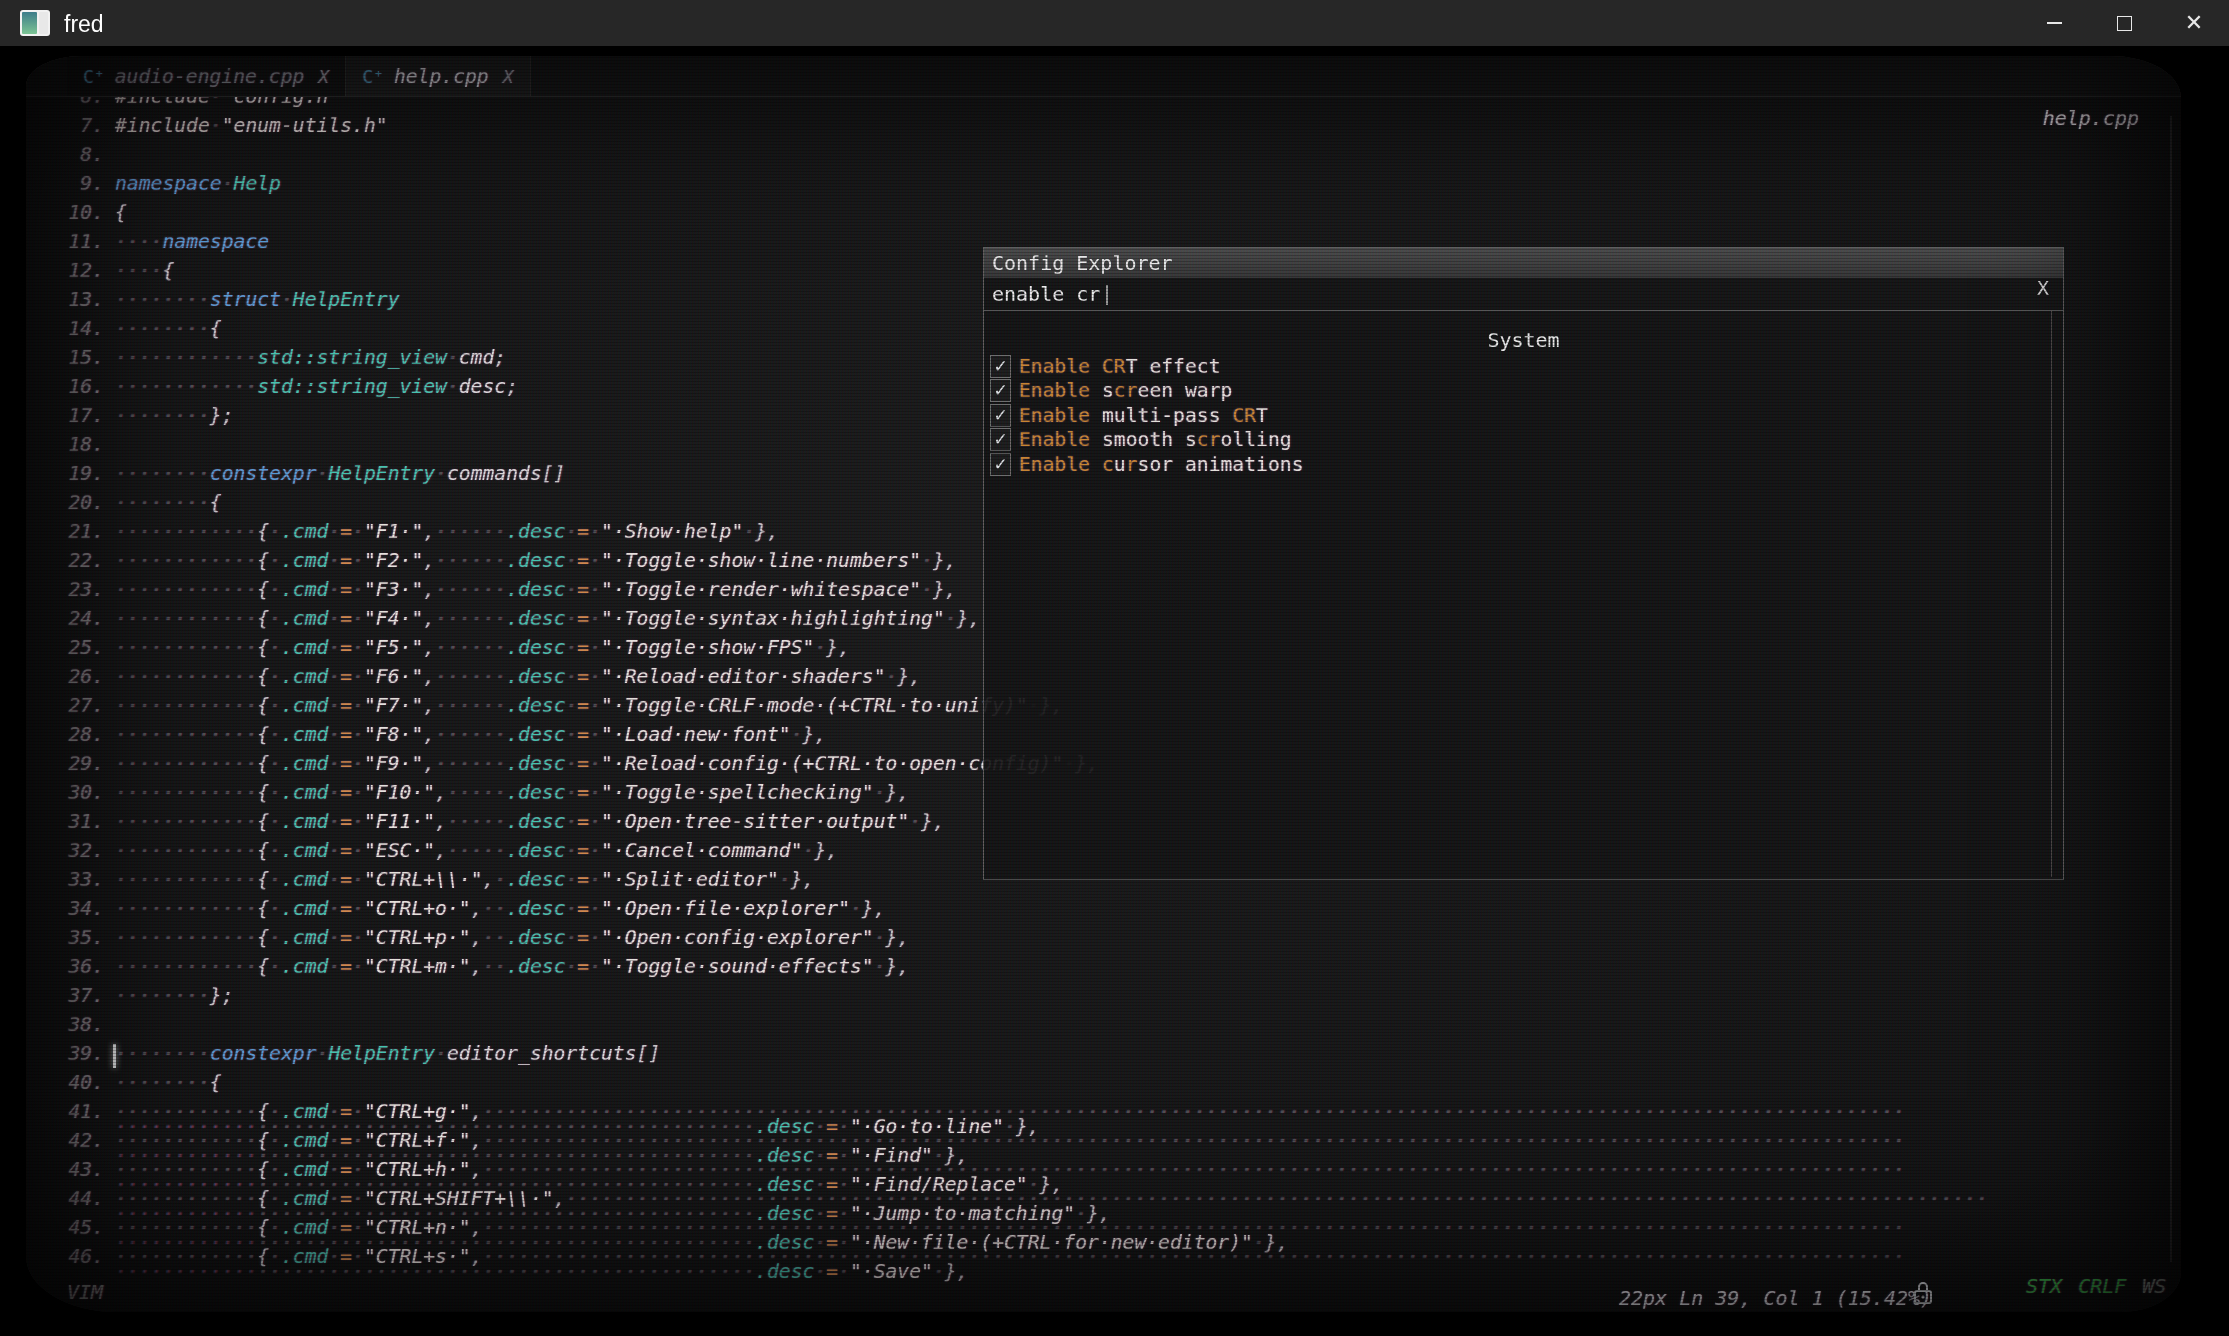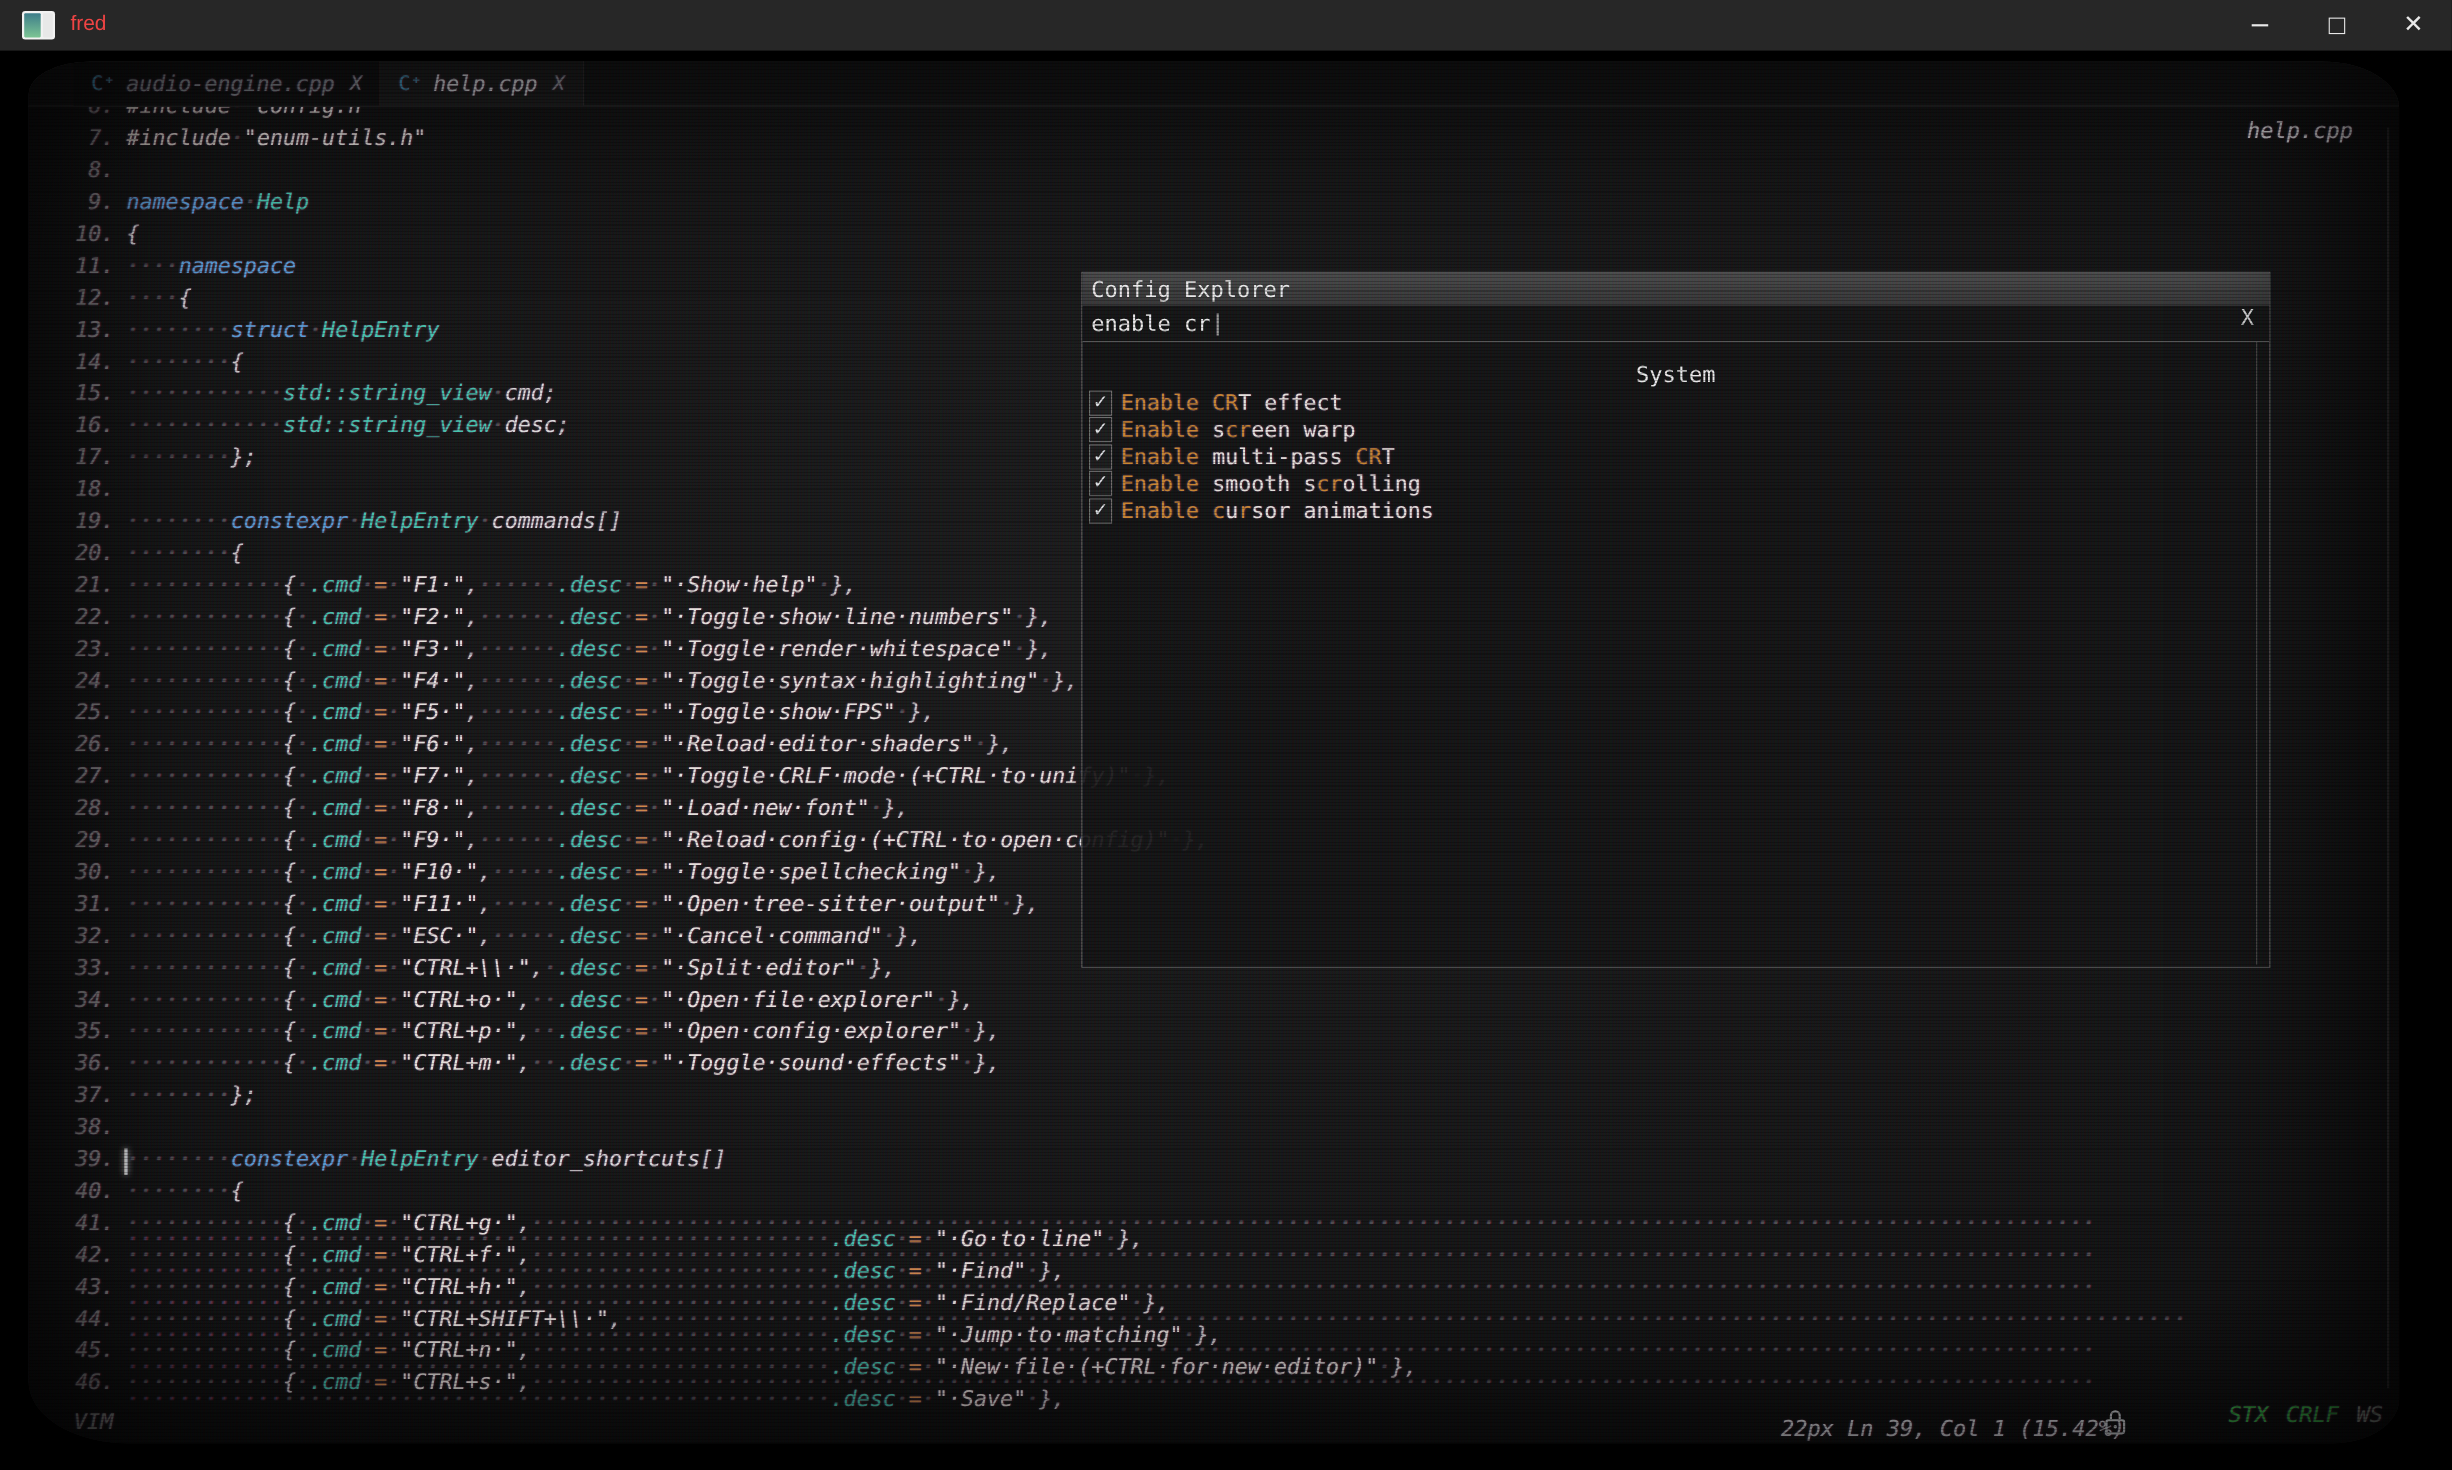--- a/index.html
+++ b/index.html
@@ -3,21 +3,21 @@
 <meta charset="utf-8">
 <style>
   html,body{margin:0;padding:0;background:#000;width:2229px;height:1336px;overflow:hidden;}
   body{font-family:"DejaVu Sans Mono",monospace;position:relative;}
 
   
   .titlebar{position:absolute;left:0;top:0;width:2229px;height:46px;background:#272727;z-index:100;}
   .app-icon{position:absolute;left:20px;top:10px;width:30px;height:26px;background:#f2f2f2;border-radius:3px;padding:2px;box-sizing:border-box;display:flex;gap:2px;}
   .app-icon .ic-a{flex:1.6;background:linear-gradient(180deg,#3d7d8a,#7cc494);border-radius:1px;}
   .app-icon .ic-b{flex:1;background:#e8e8e8;border-radius:1px;}
-  .app-title{position:absolute;left:64px;top:11px;color:#ef4444;font-family:"Liberation Sans",sans-serif;font-size:19px;}
+  .app-title{position:absolute;left:64px;top:11px;color:#ffffff;font-family:"Liberation Sans",sans-serif;font-size:23px;}
   .winbtns{position:absolute;right:0;top:0;height:46px;display:flex;}
   .winbtn{width:70px;height:46px;display:flex;align-items:center;justify-content:center;color:#e8e8e8;}
   .glyph-min{display:block;width:15px;height:2px;background:#e8e8e8;}
   .glyph-max{display:block;width:13px;height:13px;border:1.6px solid #e8e8e8;}
   .glyph-close{font-family:"DejaVu Sans",sans-serif;font-size:22px;line-height:1;}
 
   
   .screen-frame{position:absolute;left:0;top:46px;width:2229px;height:1290px;background:#000;}
   .screen{position:absolute;left:26px;top:10px;width:2155px;height:1256px;
     background:radial-gradient(ellipse at 50% 40%, #1b1b1b 0%, #151515 55%, #101010 100%);

